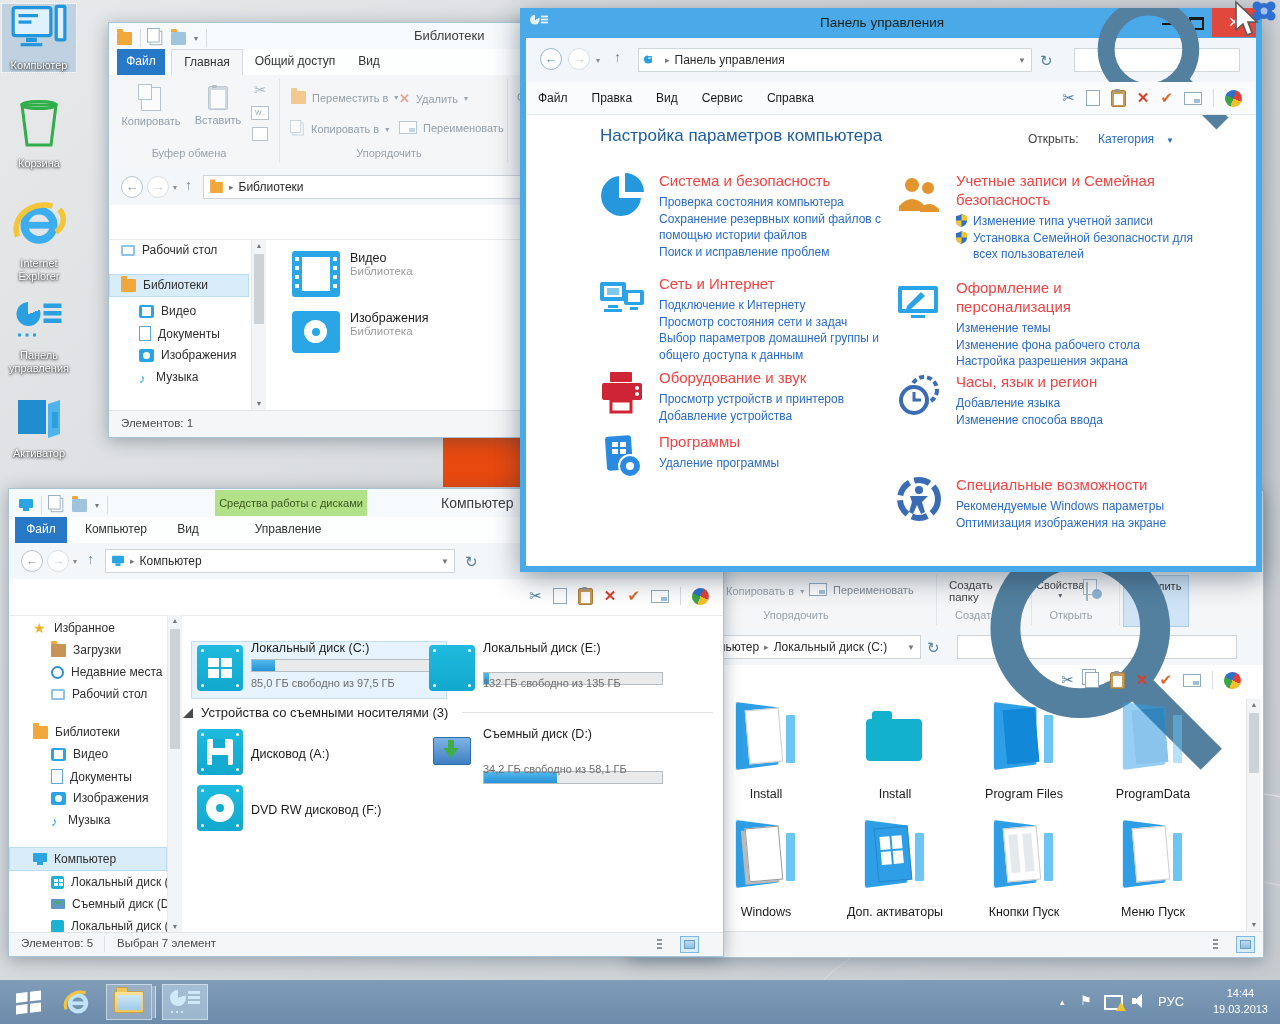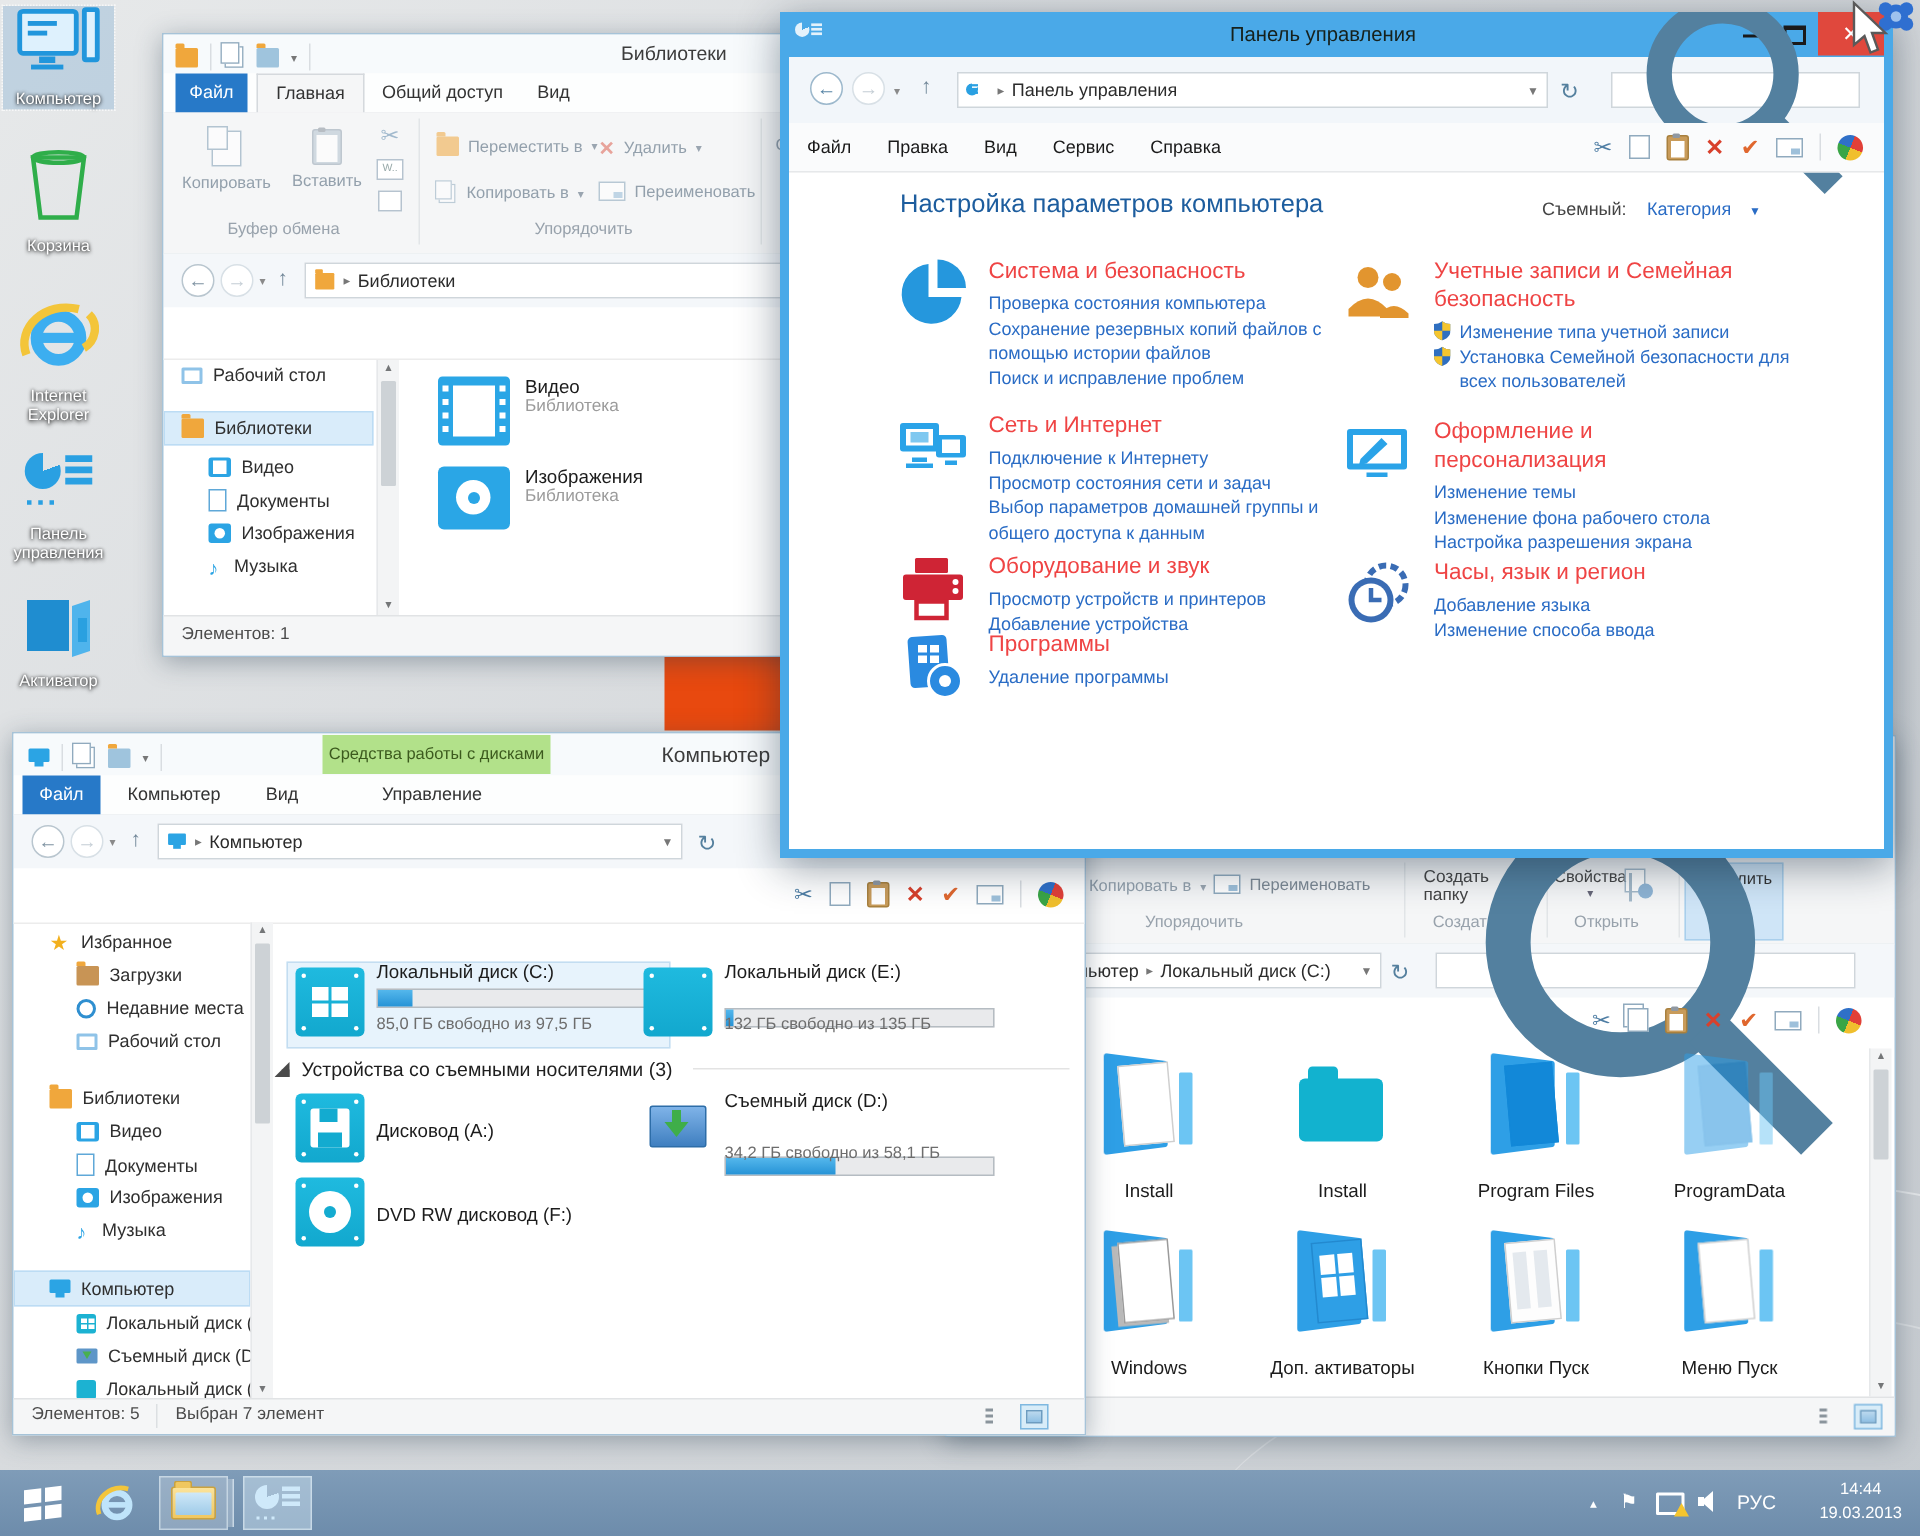--- a/index.html
+++ b/index.html
@@ -694,21 +694,21 @@
       <span class="pg"></span>
       <span class="clipb"></span>
       <span class="ico-x">✕</span>
       <span class="ico-chk">✔</span>
       <span class="ico-env"></span>
       <span class="tsep"></span>
       <span class="pin"></span>
     </div>
   </div>
   <div class="a nw" style="left:80px;top:118px;font-size:17px;color:#1d5d9e">Настройка параметров компьютера</div>
-  <div class="a nw" style="left:508px;top:124px;font-size:12px;color:#444">Съемный:</div>
+  <div class="a nw" style="left:508px;top:124px;font-size:12px;color:#444">Открыть:</div>
   <div class="a nw" style="left:578px;top:124px;font-size:12px;color:#2a6cc5">Категория</div>
   <div class="a" style="left:646px;top:128px;font-size:8px;color:#2a6cc5">▼</div>
 
   <div class="cat" style="left:78px;top:163px">
     <div class="cico"><svg viewBox="0 0 48 48">
           <path d="M21 5 A20 20 0 1 0 43 27 L21 27 Z" fill="#2597dd"></path>
           <path d="M27 2 A19 19 0 0 1 46 21 L27 21 Z" fill="#2597dd"></path>
         </svg></div>
     <div style="width:232px">
       <a class="ctitle">Система и безопасность</a>
@@ -744,21 +744,21 @@
           <rect x="13" y="33" width="20" height="11" fill="#fff" stroke="#cf2435" stroke-width="3"></rect>
           <circle cx="39" cy="20" r="2" fill="#fff"></circle>
           <circle cx="39" cy="26" r="2" fill="#fff"></circle>
         </svg></div>
     <div style="width:232px">
       <a class="ctitle">Оборудование и звук</a>
       <a class="clink">Просмотр устройств и принтеров</a>
       <a class="clink">Добавление устройства</a>
     </div>
   </div>
-  <div class="cat" style="left:78px;top:412px">
+  <div class="cat" style="left:78px;top:424px">
     <div class="cico"><svg viewBox="0 0 48 48">
           <rect x="8" y="4" width="26" height="34" rx="3" fill="#2a8ae0" transform="rotate(-4 21 21)"></rect>
           <g fill="#fff">
             <rect x="14" y="10" width="6" height="5"></rect>
             <rect x="22" y="10" width="6" height="5"></rect>
             <rect x="14" y="17" width="6" height="5"></rect>
             <rect x="22" y="17" width="6" height="5"></rect>
           </g>
           <circle cx="32" cy="34" r="11" fill="#2a8ae0" stroke="#fff" stroke-width="2"></circle>
           <circle cx="32" cy="34" r="4" fill="#fff"></circle>
@@ -816,20 +816,32 @@
           <circle cx="19" cy="28" r="15" fill="#3a6cb4"></circle>
           <circle cx="19" cy="28" r="11" fill="#fff"></circle>
           <path d="M19 20 v8 h7" stroke="#3a6cb4" stroke-width="3" fill="none"></path>
         </svg></div>
     <div style="width:252px">
       <a class="ctitle">Часы, язык и регион</a>
       <a class="clink">Добавление языка</a>
       <a class="clink">Изменение способа ввода</a>
     </div>
   </div>
+  <div class="cat" style="left:375px;top:467px">
+    <div class="cico"><svg viewBox="0 0 48 48">
+          <circle cx="24" cy="24" r="19" fill="none" stroke="#3a6cb4" stroke-width="6" stroke-dasharray="16 5"></circle>
+          <circle cx="24" cy="15" r="4" fill="#3a6cb4"></circle>
+          <path d="M15 21 h18 l-6 6 3 10 -4 2 -4 -9 -4 9 -4 -2 3 -10z" fill="#3a6cb4"></path>
+        </svg></div>
+    <div style="width:252px">
+      <a class="ctitle">Специальные возможности</a>
+      <a class="clink">Рекомендуемые Windows параметры</a>
+      <a class="clink">Оптимизация изображения на экране</a>
+    </div>
+  </div>
 </div>
 
 <svg class="a" style="left:1230px;top:0;z-index:20" width="46" height="44" viewBox="0 0 46 44">
   <g>
       <circle cx="34" cy="11" r="8" fill="#2f6fd0"></circle>
       <circle cx="27" cy="6" r="4.5" fill="#2f6fd0"></circle>
       <circle cx="41" cy="6" r="4.5" fill="#2f6fd0"></circle>
       <circle cx="27" cy="16" r="4.5" fill="#2f6fd0"></circle>
       <circle cx="41" cy="16" r="4.5" fill="#2f6fd0"></circle>
       <circle cx="34" cy="11" r="3.5" fill="#9fc2ee"></circle>

